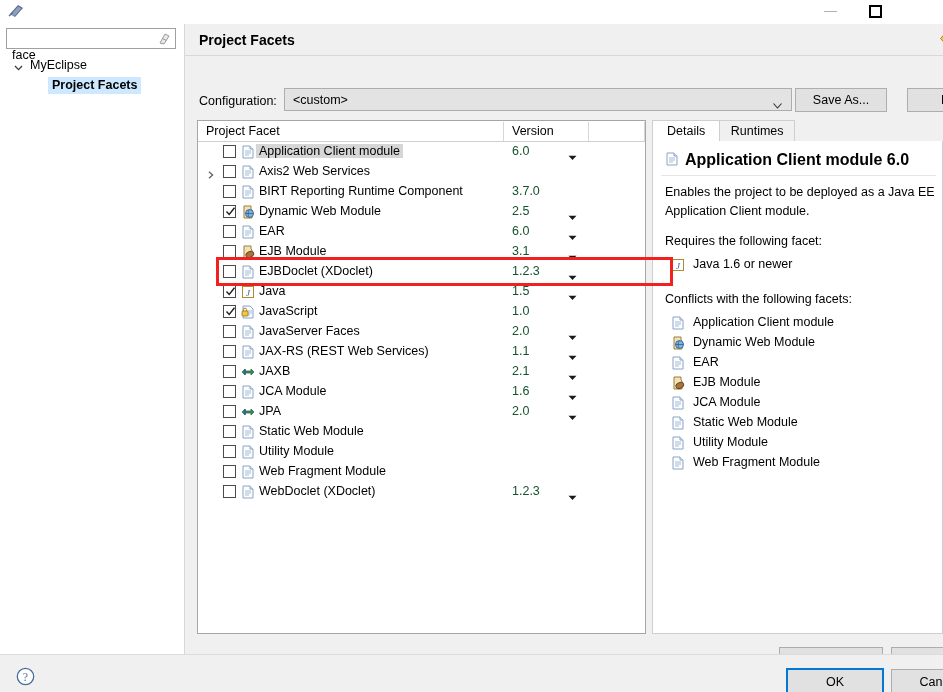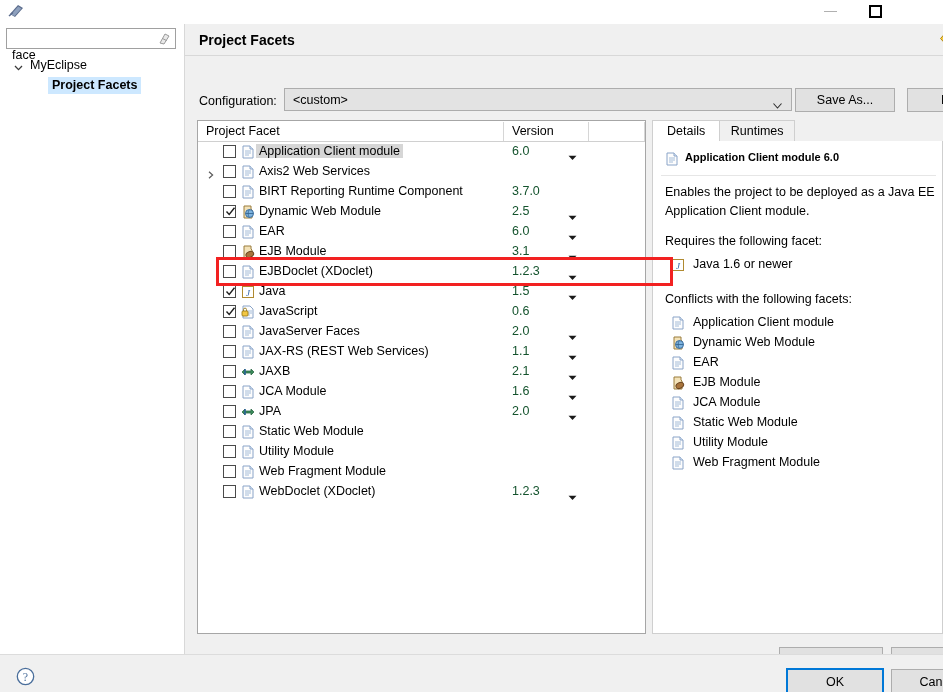--- a/index.html
+++ b/index.html
@@ -106,21 +106,21 @@
     position: absolute; left: 8px; top: 4px; font-size: 12.5px; color: #000;
   }
   .cfg-combo .carrow {
     position: absolute; right: 9px; top: 9px; width: 9px; height: 6px;
   }
   .btn {
     position: absolute; background: #e1e1e1; border: 1px solid #adadad;
     font-family: "Liberation Sans", sans-serif; font-size: 12.5px; color: #000;
     text-align: center; cursor: default; padding: 0;
   }
-  .btn-saveas { left: 610px; top: 64px; width: 100px; height: 24px; }
+  .btn-saveas { left: 610px; top: 64px; width: 92px; height: 24px; }
   .btn-delete { left: 722px; top: 64px; width: 104px; height: 24px; }
   .btn-revert { left: 594px; top: 623px; width: 104px; height: 24px; }
   .btn-apply  { left: 706px; top: 623px; width: 104px; height: 24px; }
 
   
   .facetpanel {
     position: absolute; left: 12px; top: 96px; width: 449px; height: 514px;
     background: #ffffff; border: 1px solid #a6a6a6;
   }
   .facet-header {
@@ -174,21 +174,21 @@
     background: #f0f0f0; border: 1px solid #cfcfcf;
   }
   .detail-body {
     position: absolute; left: 0; top: 21px; width: 291px; height: 493px;
     background: #ffffff; border: 1px solid #cfcfcf; border-top: none;
     overflow: hidden;
   }
   .dt-icon { position: absolute; left: 12px; top: 11px; width: 14px; height: 14px; }
   .dt-title {
     position: absolute; left: 32px; top: 10px;
-    font-size: 11px; font-weight: bold; color: #000; white-space: nowrap;
+    font-size: 16px; font-weight: bold; color: #000; white-space: nowrap;
   }
   .dt-rule {
     position: absolute; left: 8px; top: 34px; width: 275px; height: 1px;
     background: #e6e6e6;
   }
   .dt-para {
     position: absolute; left: 12px; width: 290px;
     font-size: 12.5px; color: #000; line-height: 19px;
   }
   .dt-listitem { position: absolute; left: 18px; height: 20px; }
@@ -423,21 +423,21 @@
                   <path d="M1.5 5.5 L4.2 8.4 L9.5 1.8" fill="none" stroke="#1e1e1e" stroke-width="1.4"></path>
                 </svg></span>
             </span>
             <span class="ficon"><svg width="14" height="14" viewBox="0 0 14 14">
                 <path d="M2 1 H9 L12 4 V13 H2 Z" fill="#fdfdfd" stroke="#8aa4c8" stroke-width="1"></path>
                 <path d="M5 6 H11 M5 8 H11 M5 10 H9" stroke="#9ab4d4" stroke-width="0.9"></path>
                 <rect x="1" y="6" width="6" height="5" rx="1" fill="#f2c744" stroke="#9b7b18" stroke-width="0.9"></rect>
                 <path d="M2.5 6 V4.6 A1.5 1.5 0 0 1 5.5 4.6 V6" fill="none" stroke="#9b7b18" stroke-width="0.9"></path>
               </svg></span>
             <span class="fname">JavaScript</span>
-            <span class="fver">0.6</span>
+            <span class="fver">1.0</span>
           </div>
           <div class="frow">
             <span class="cbox"></span>
             <span class="ficon"><svg width="14" height="14" viewBox="0 0 14 14">
                 <path d="M2 1 H9 L12 4 V13 H2 Z" fill="#fdfdfd" stroke="#8aa4c8" stroke-width="1"></path>
                 <path d="M9 1 V4 H12" fill="#dce8f5" stroke="#8aa4c8" stroke-width="1"></path>
                 <path d="M4 6 H10 M4 8 H10 M4 10 H8" stroke="#9ab4d4" stroke-width="0.9"></path>
               </svg></span>
             <span class="fname">JavaServer Faces</span>
             <span class="fver">2.0</span>

